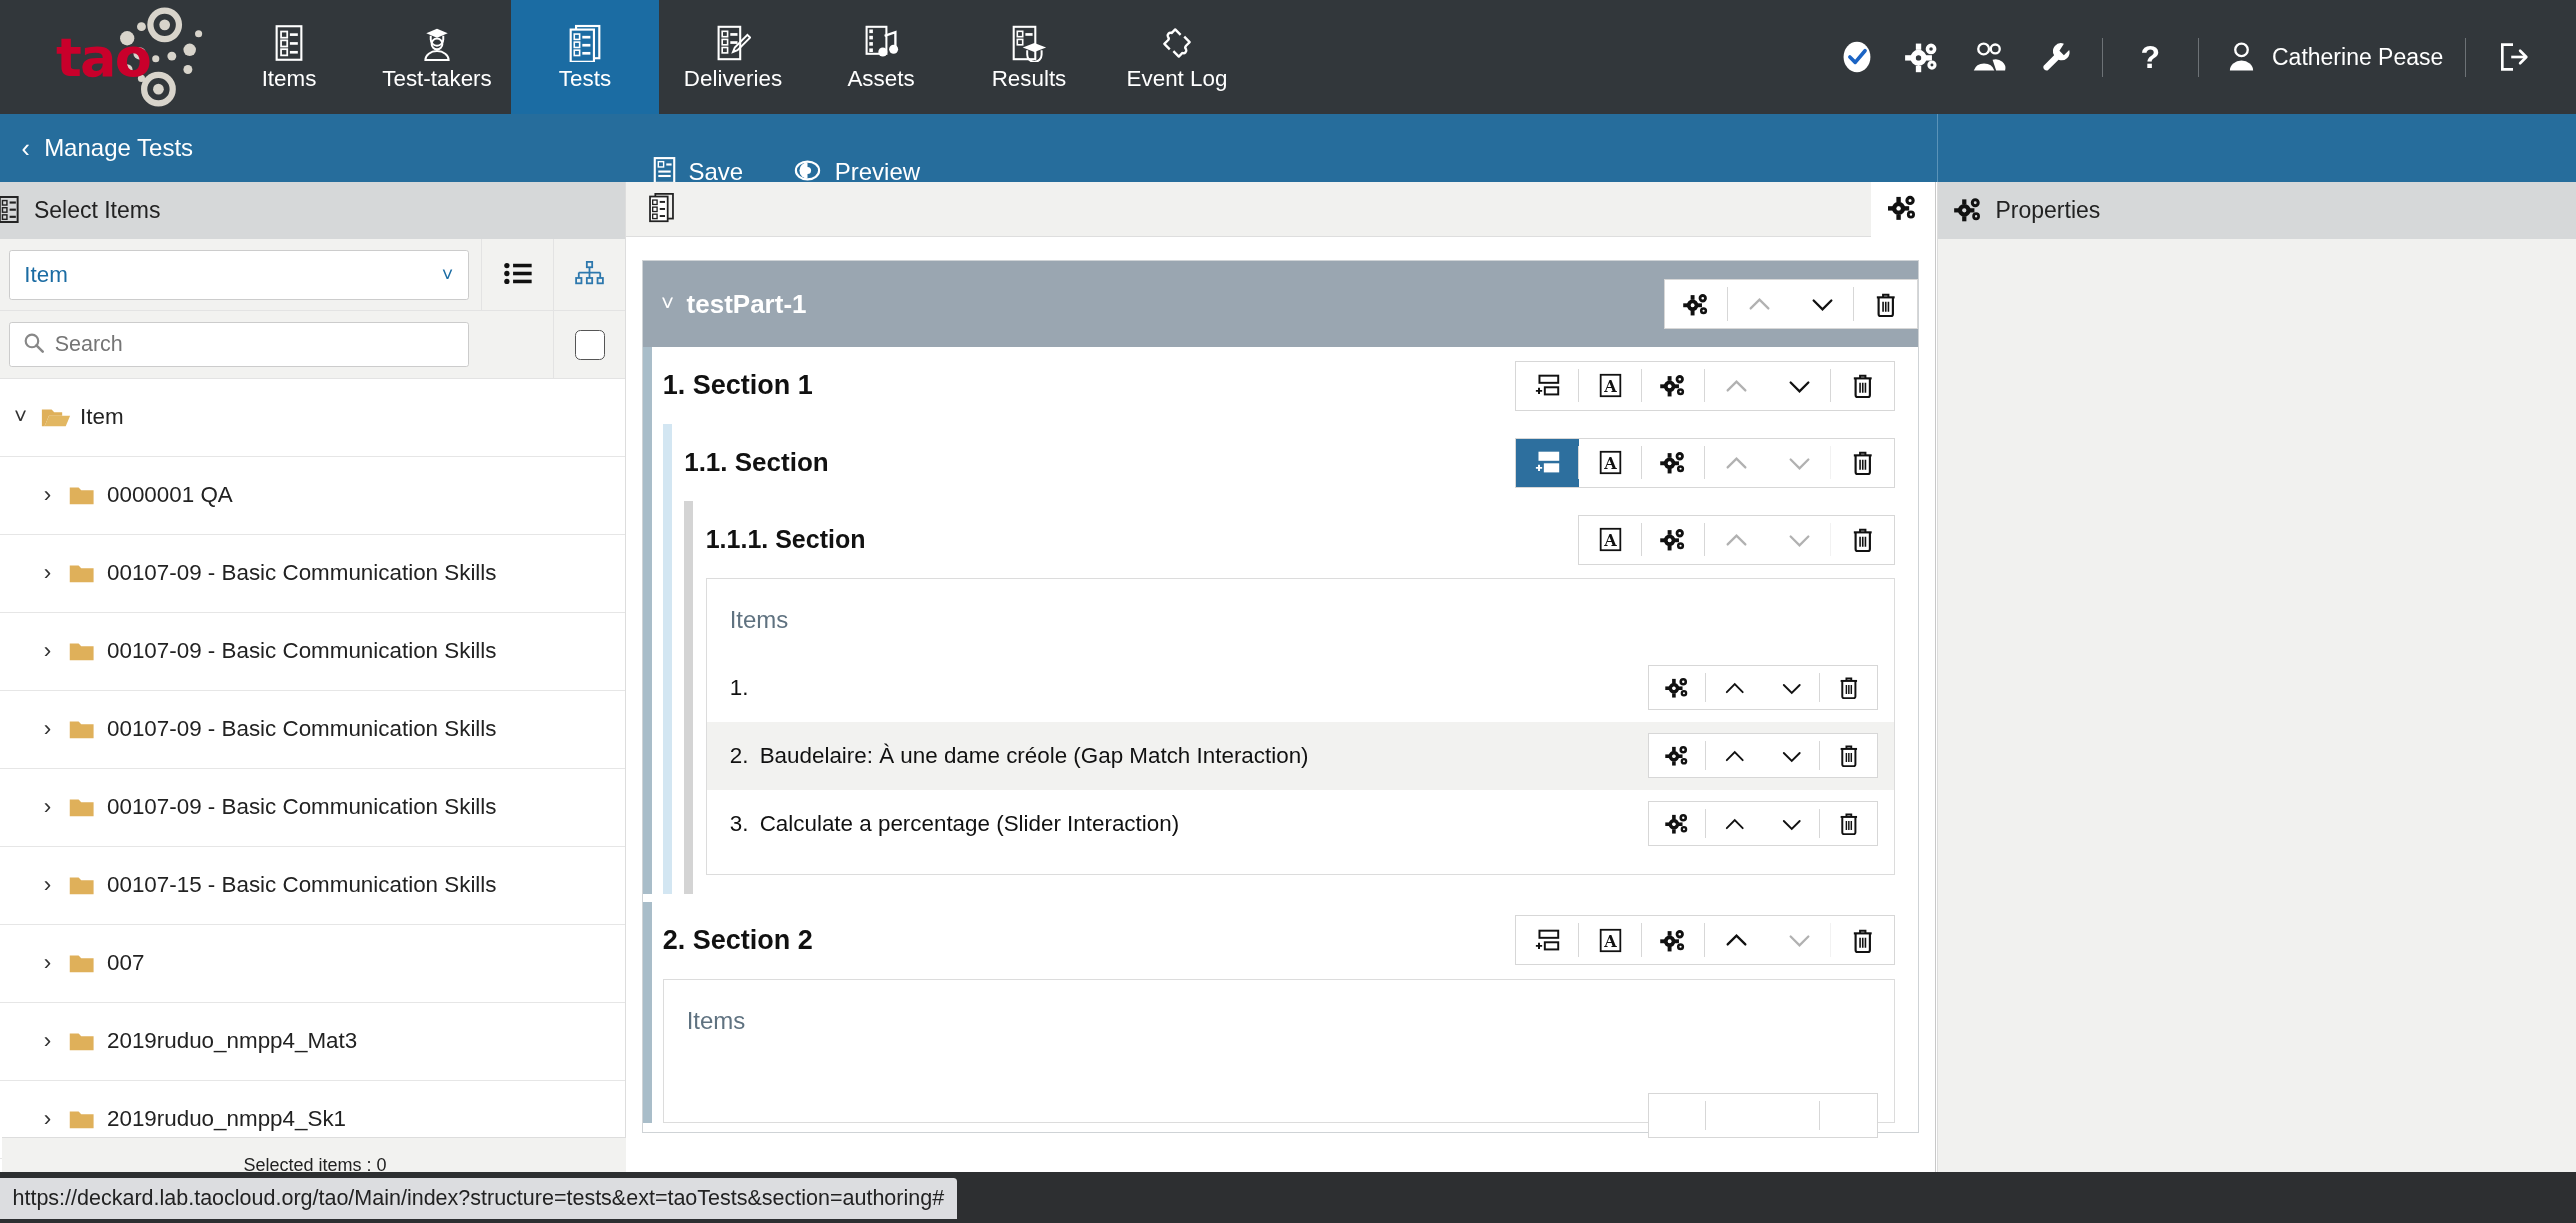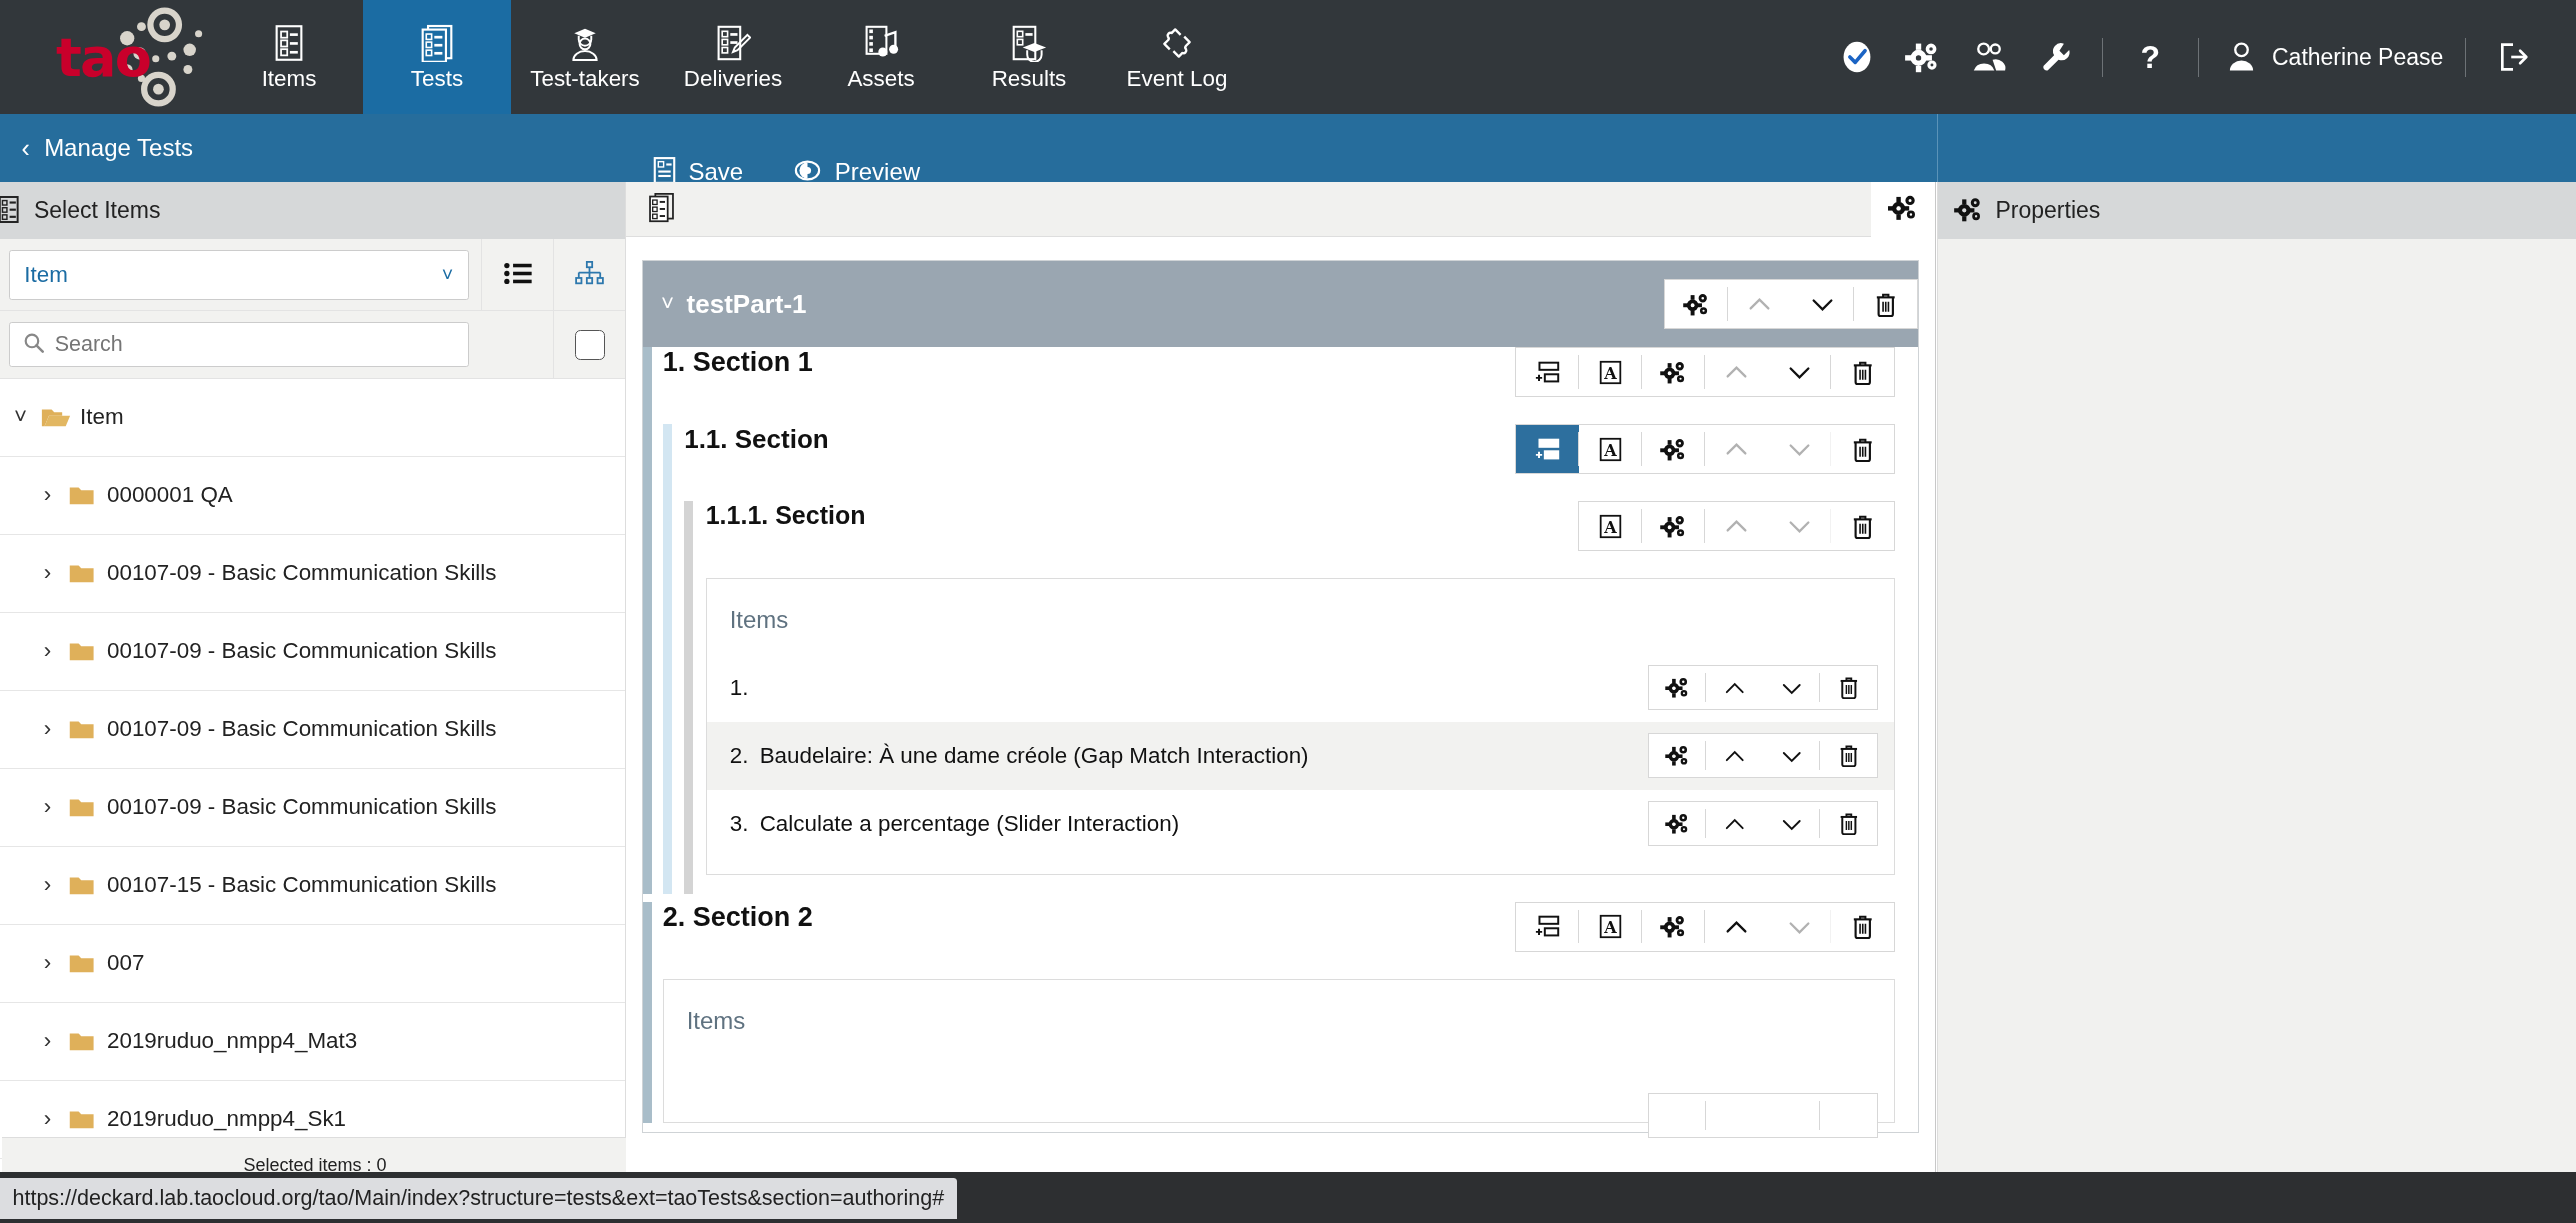--- a/index.html
+++ b/index.html
@@ -177,21 +177,21 @@
   }
   .seclvl1 { padding-left: 19.7px; }
   .secbar {
     position: absolute; left: 0; top: 0; bottom: 0; width: 9px;
   }
   .bar1 { background: #a9bdc9; }
   .bar2 { background: #d3e6f2; }
   .bar3 { background: #d4d4d4; }
 
   .secrow {
-    display: flex; min-height: 77px; padding-right: 23px;
+    display: flex; align-items: center; min-height: 77px; padding-right: 23px;
   }
   .sectitle { font-size: 27px; font-weight: 700; color: #111; }
   .sectitle.s2 { font-size: 26px; }
   .sectitle.s3 { font-size: 25px; }
   .secrow .tbar { margin-left: auto; }
 
   .itemsbox {
     border: 0.9px solid #dcdcdc; background: #fff; margin-right: 23px;
   }
   .itemsbox-title { font-size: 24px; color: #5f7280; padding: 27px 0 19.7px 23px; }
@@ -261,46 +261,46 @@
             <rect x="18" y="10" width="9" height="3" fill="#fff"></rect>
             <rect x="8" y="18" width="7" height="7" fill="none" stroke="#fff" stroke-width="2"></rect>
             <rect x="18" y="20" width="9" height="3" fill="#fff"></rect>
             <rect x="8" y="28" width="7" height="7" fill="none" stroke="#fff" stroke-width="2"></rect>
             <rect x="18" y="30" width="9" height="3" fill="#fff"></rect>
           </svg>
       </span>
       <span class="navlabel">Items</span>
     </div>
 
+    <div class="navitem">
+      <span class="navicon">
+        <svg width="34" height="38" viewBox="0 0 38 42">
+            <path d="M7 10 L19 5 L31 10 L19 15 Z" fill="#fff"></path>
+            <path d="M12 13 v4 a7 7 0 0 0 14 0 v-4" fill="none" stroke="#fff" stroke-width="2.2"></path>
+            <circle cx="19" cy="22" r="6" fill="none" stroke="#fff" stroke-width="2.2"></circle>
+            <path d="M6 40 a13 10 0 0 1 26 0 Z" fill="none" stroke="#fff" stroke-width="2.2"></path>
+          </svg>
+      </span>
+      <span class="navlabel">Test-takers</span>
+    </div>
+
     <div class="navitem active">
       <span class="navicon">
         <svg width="34" height="38" viewBox="0 0 38 42">
             <rect x="9" y="2" width="26" height="36" fill="none" stroke="#fff" stroke-width="2.4"></rect>
             <rect x="3" y="6" width="26" height="36" fill="#1b6ca3" stroke="#fff" stroke-width="2.4"></rect>
             <rect x="7" y="11" width="6" height="6" fill="none" stroke="#fff" stroke-width="1.8"></rect>
             <rect x="16" y="13" width="9" height="3" fill="#fff"></rect>
             <rect x="7" y="20" width="6" height="6" fill="none" stroke="#fff" stroke-width="1.8"></rect>
             <rect x="16" y="22" width="9" height="3" fill="#fff"></rect>
             <rect x="7" y="29" width="6" height="6" fill="none" stroke="#fff" stroke-width="1.8"></rect>
             <rect x="16" y="31" width="9" height="3" fill="#fff"></rect>
           </svg>
       </span>
       <span class="navlabel">Tests</span>
-    </div>
-
-    <div class="navitem">
-      <span class="navicon">
-        <svg width="34" height="38" viewBox="0 0 38 42">
-            <path d="M7 10 L19 5 L31 10 L19 15 Z" fill="#fff"></path>
-            <path d="M12 13 v4 a7 7 0 0 0 14 0 v-4" fill="none" stroke="#fff" stroke-width="2.2"></path>
-            <circle cx="19" cy="22" r="6" fill="none" stroke="#fff" stroke-width="2.2"></circle>
-            <path d="M6 40 a13 10 0 0 1 26 0 Z" fill="none" stroke="#fff" stroke-width="2.2"></path>
-          </svg>
-      </span>
-      <span class="navlabel">Test-takers</span>
     </div>
 
 
     <div class="navitem">
       <span class="navicon">
         <svg width="36" height="38" viewBox="0 0 40 42">
             <rect x="4" y="3" width="24" height="36" fill="none" stroke="#fff" stroke-width="2.3"></rect>
             <rect x="8" y="8" width="6" height="6" fill="none" stroke="#fff" stroke-width="1.8"></rect>
             <rect x="17" y="10" width="8" height="3" fill="#fff"></rect>
             <rect x="8" y="17" width="6" height="6" fill="none" stroke="#fff" stroke-width="1.8"></rect>

